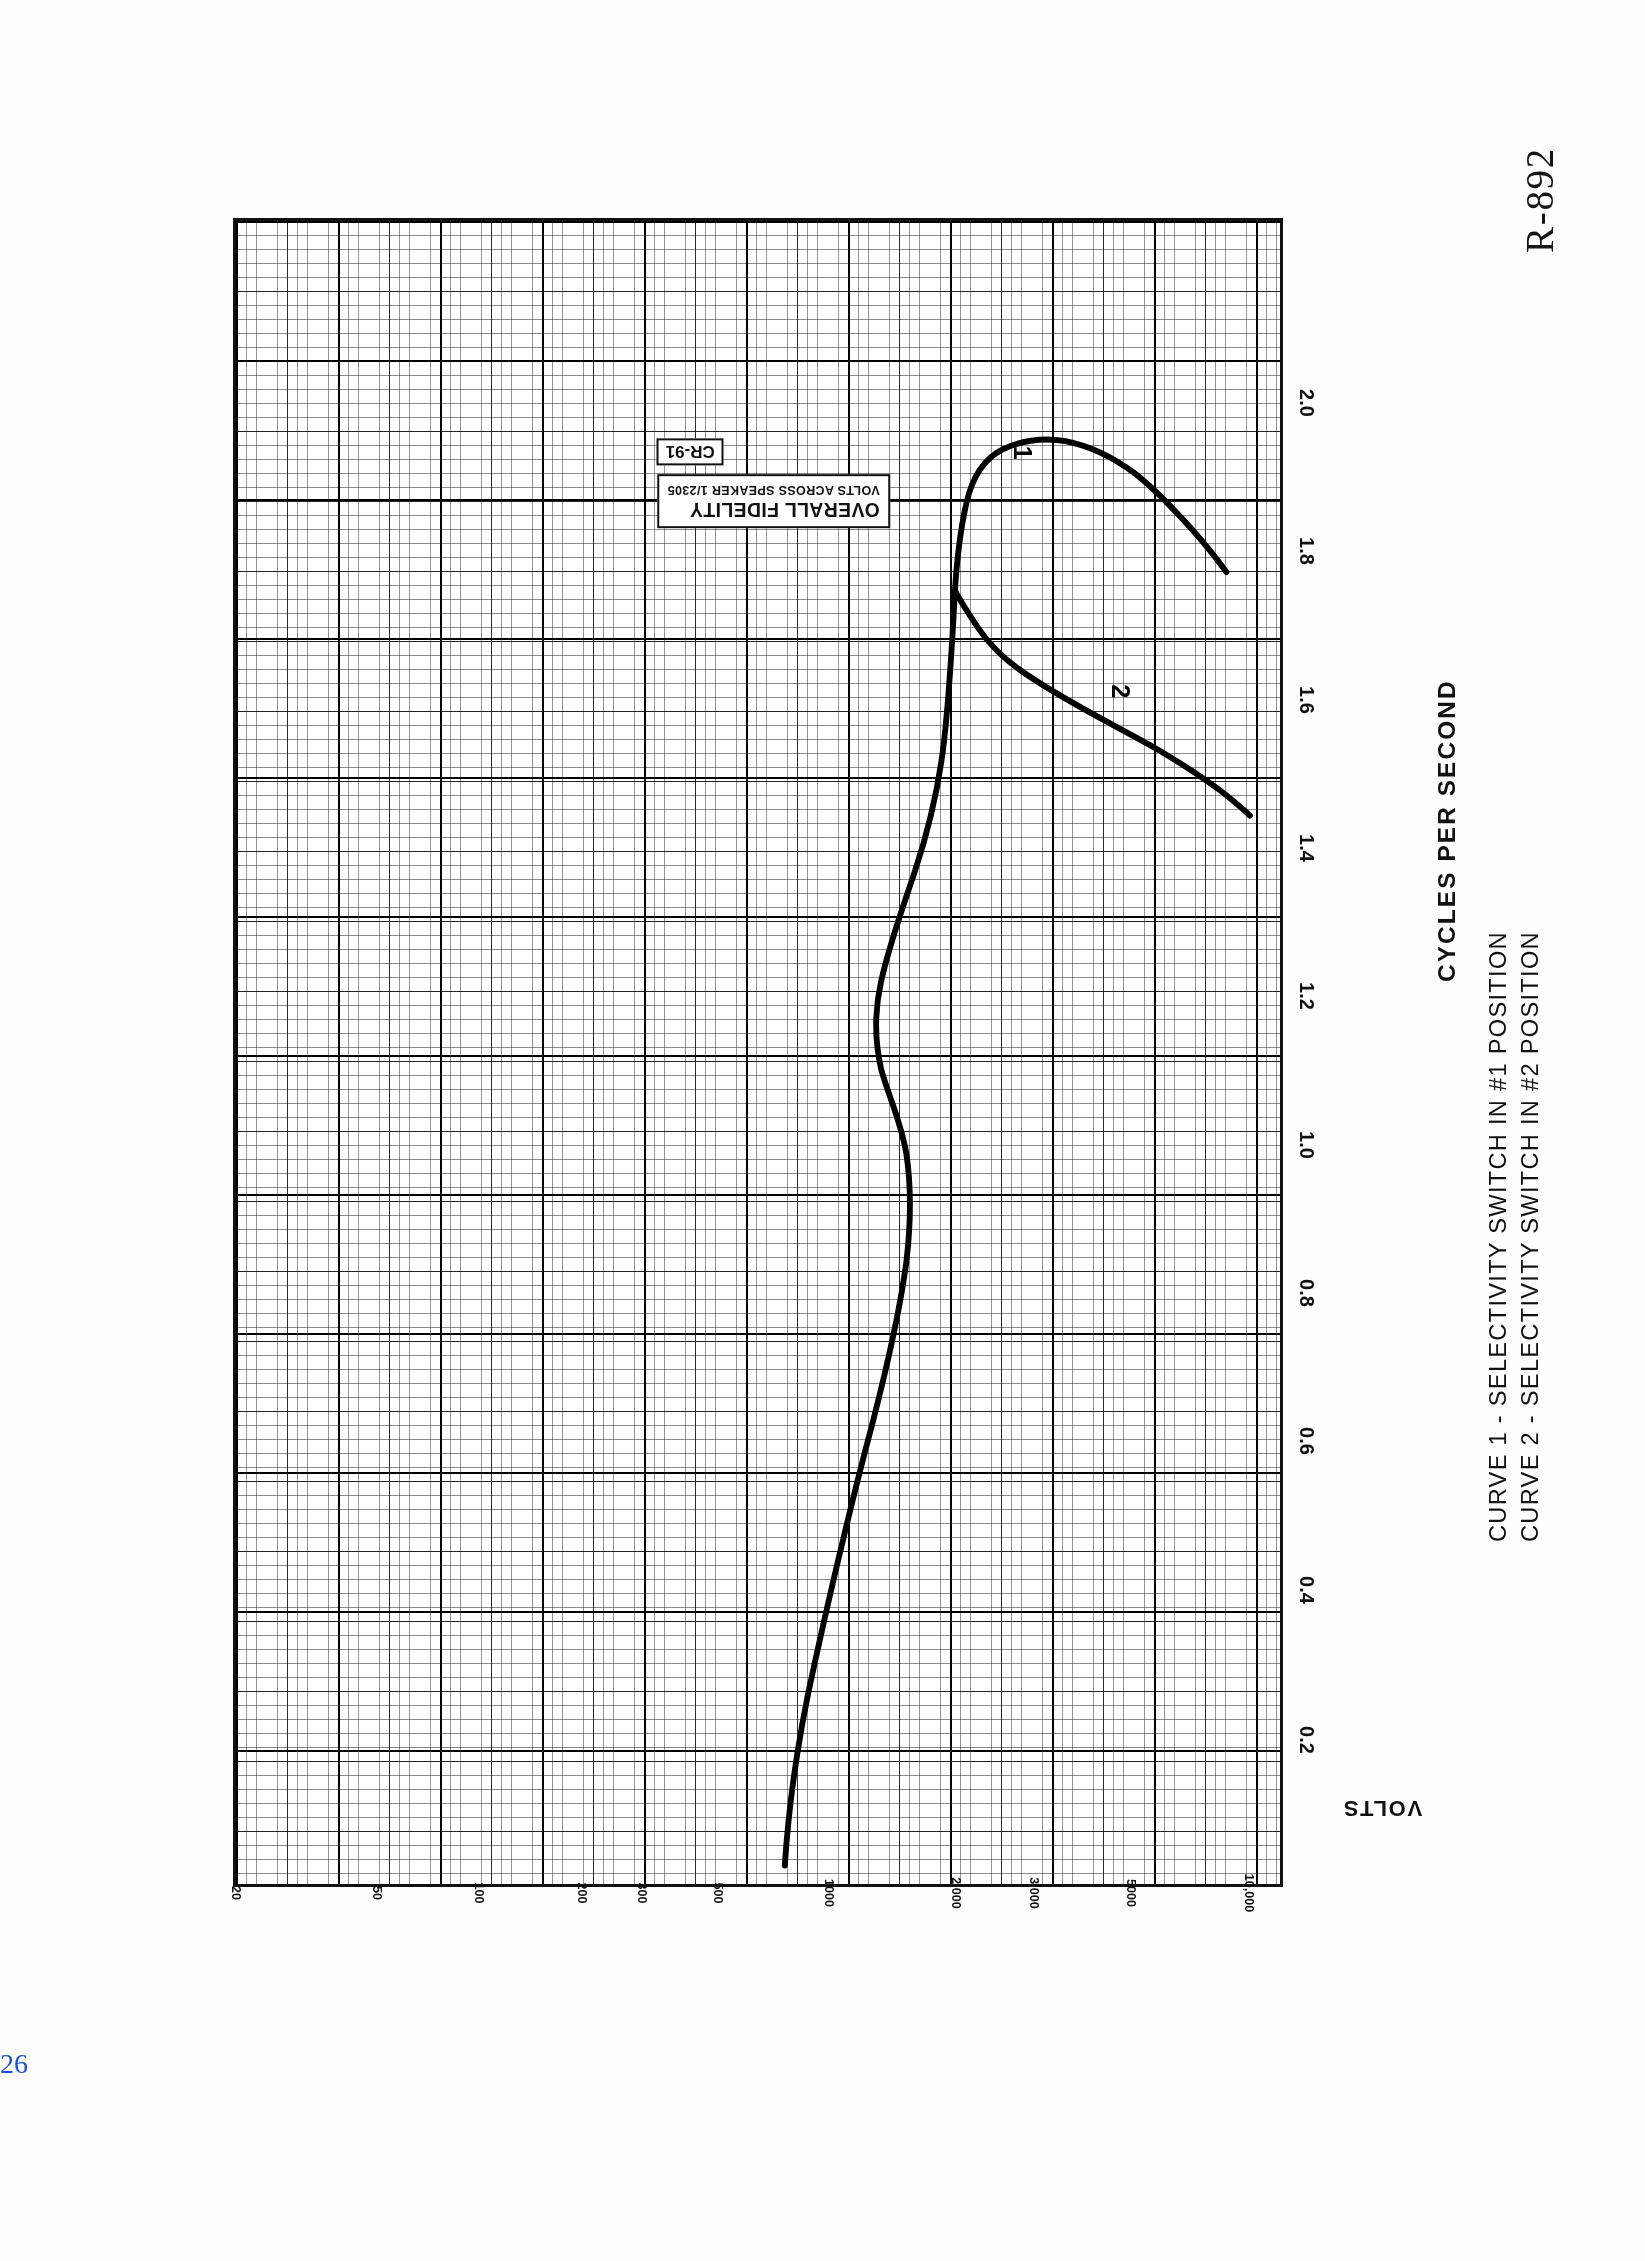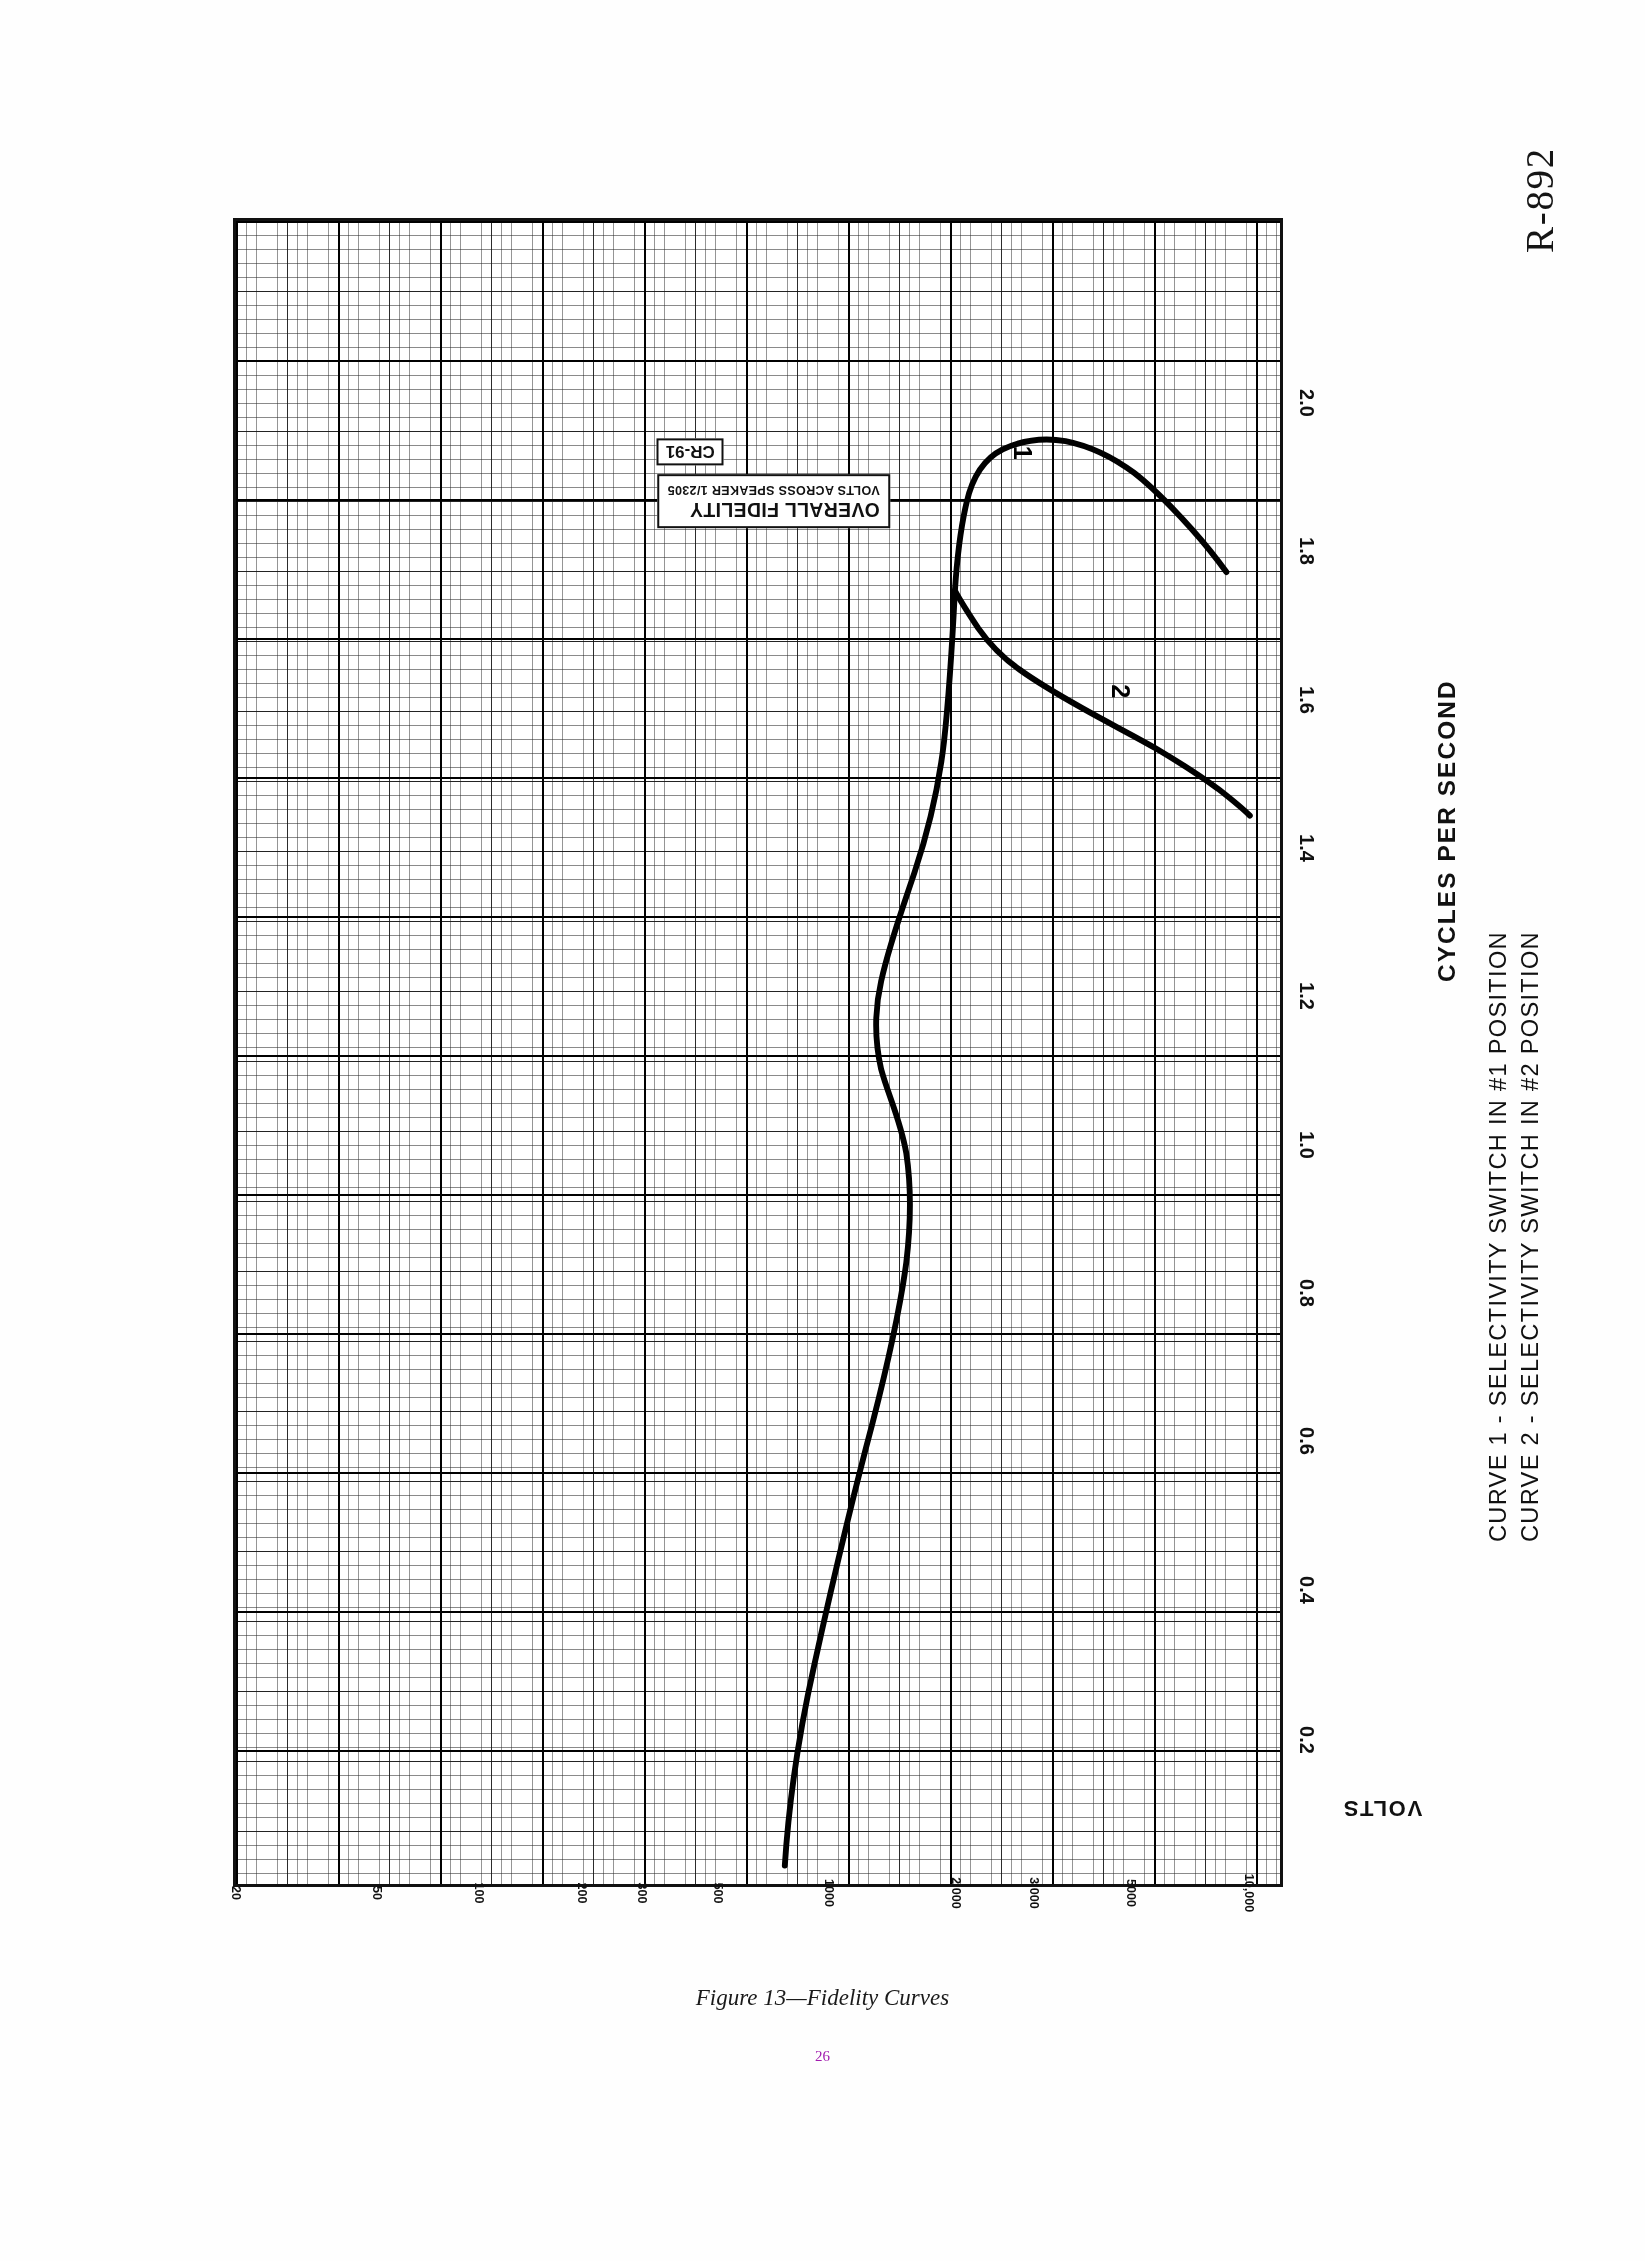--- a/index.html
+++ b/index.html
@@ -6,22 +6,22 @@
   body{width:1645px;height:2261px;position:relative;font-family:"Liberation Sans",sans-serif;overflow:hidden;}
 
   
   #page{position:absolute;inset:0;background:#fefefe;}
 
   .figcaption{
     position:absolute;left:0;right:0;top:1985px;text-align:center;
     font-family:"Liberation Serif",serif;font-style:italic;font-size:23px;color:#1a1a1a;
   }
   .pagenum{
-    position:absolute;left:0;right:0;top:2048px;text-align:center;
-    font-family:"Liberation Serif",serif;font-size:15px;color:#a21caf;
+    position:absolute;left:0;right:0;top:2048px;
+    font-family:"Liberation Serif",serif;font-size:28px;color:#1d4ed8;
   }
 
   
   #plate{
     position:absolute;
     left:233px; top:211px;
     width:1180px; height:1669px;
   }
 
   
@@ -212,16 +212,15 @@
 
   <div class="axiscaption">CYCLES PER SECOND</div>
 
   <div class="legendblk">
     <div>CURVE 1 - SELECTIVITY SWITCH IN #1 POSITION</div>
     <div>CURVE 2 - SELECTIVITY SWITCH IN #2 POSITION</div>
   </div>
 
   <div class="docnum">R-892</div>
 
-  <div class="figcaption">Figure 13—Fidelity Curves</div>
   <div class="pagenum">26</div>
 </div>
 
 
 </body></html>

